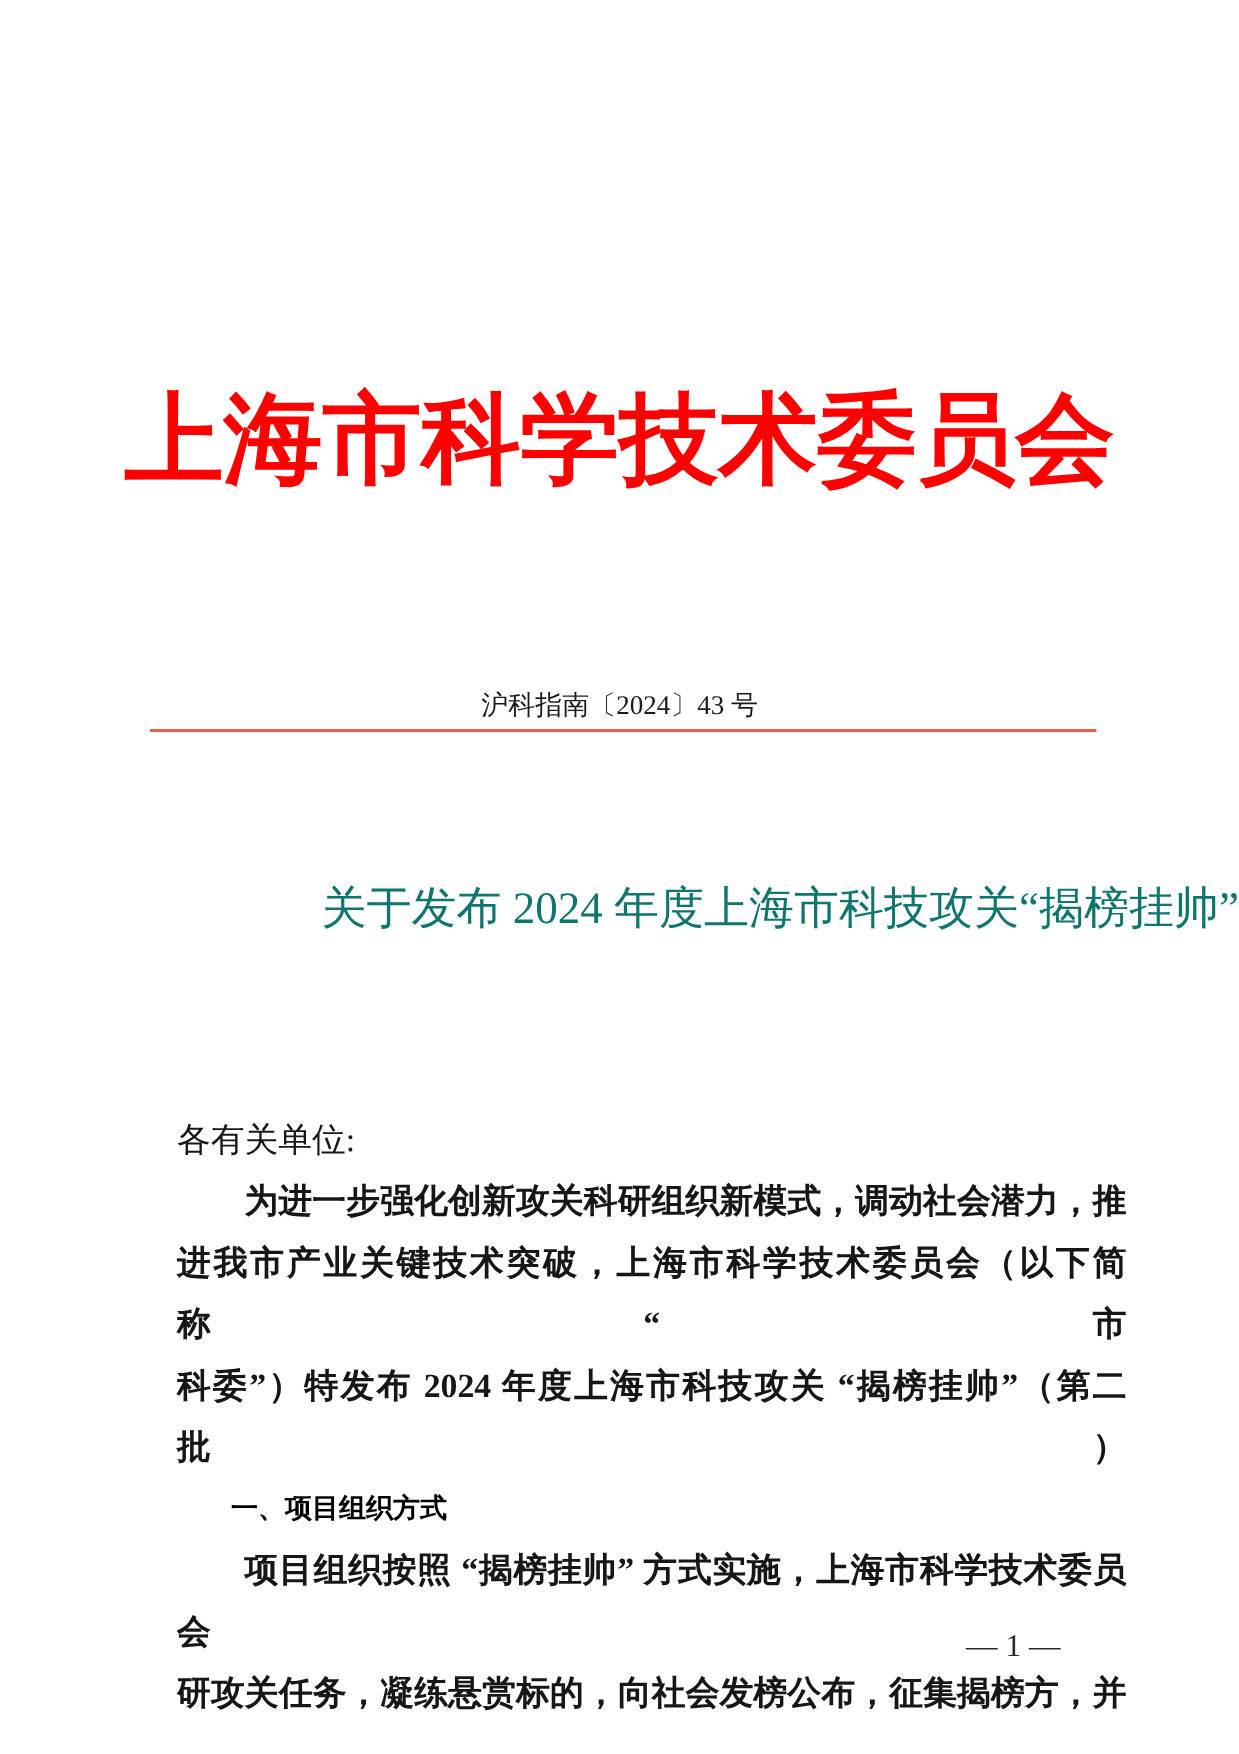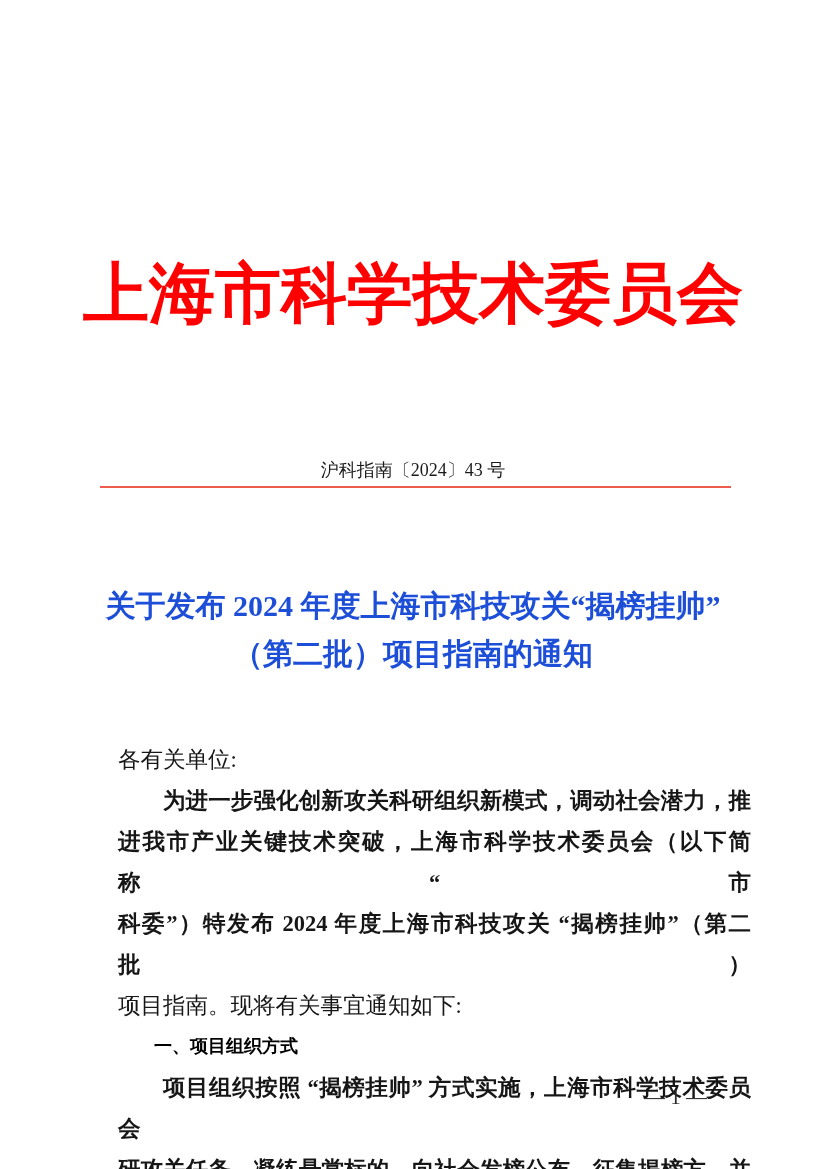--- a/index.html
+++ b/index.html
@@ -32,25 +32,25 @@
   }
   .red-rule {
     position: absolute;
     top: 486px; left: 100px;
     width: 631px; height: 2px;
     background: #ee5c4e;
   }
   .doc-title {
     position: absolute;
     top: 582px; left: 0; width: 826px;
-    text-align: center;
+    text-align: right;
     font-size: 30px;
     line-height: 48px;
-    font-weight: 700;
-    color: #1d4ed8;
+    font-weight: 400;
+    color: #0f766e;
     white-space: nowrap;
   }
   .body-text {
     position: absolute;
     top: 739px; left: 98px;
     width: 633px;
     font-size: 22.5px;
     line-height: 41px;
     color: #161616;
     margin-left: 20px;
@@ -87,29 +87,27 @@
 <div class="page">
 
   <div class="org-title">上海市科学技术委员会</div>
 
   <div class="doc-number">沪科指南〔2024〕43 号</div>
 
   <div class="red-rule"></div>
 
   <div class="doc-title">
     <div>关于发布 2024 年度上海市科技攻关“揭榜挂帅”</div>
-    <div>（第二批）项目指南的通知</div>
   </div>
 
   <div class="body-text">
     <div class="bl">各有关单位:</div>
     <div class="bl fill indent">为进一步强化创新攻关科研组织新模式，调动社会潜力，推</div>
     <div class="bl fill">进我市产业关键技术突破，上海市科学技术委员会（以下简称“市</div>
     <div class="bl fill">科委”）特发布 2024 年度上海市科技攻关 “揭榜挂帅”（第二批）</div>
-    <div class="bl">项目指南。现将有关事宜通知如下:</div>
     <div class="bl heading indent">一、项目组织方式</div>
     <div class="bl fill indent">项目组织按照 “揭榜挂帅” 方式实施，上海市科学技术委员会</div>
     <div class="bl fill">研攻关任务，凝练悬赏标的，向社会发榜公布，征集揭榜方，并</div>
   </div>
 
   <div class="page-number">— 1 —</div>
 
 </div>
 
 </body></html>

